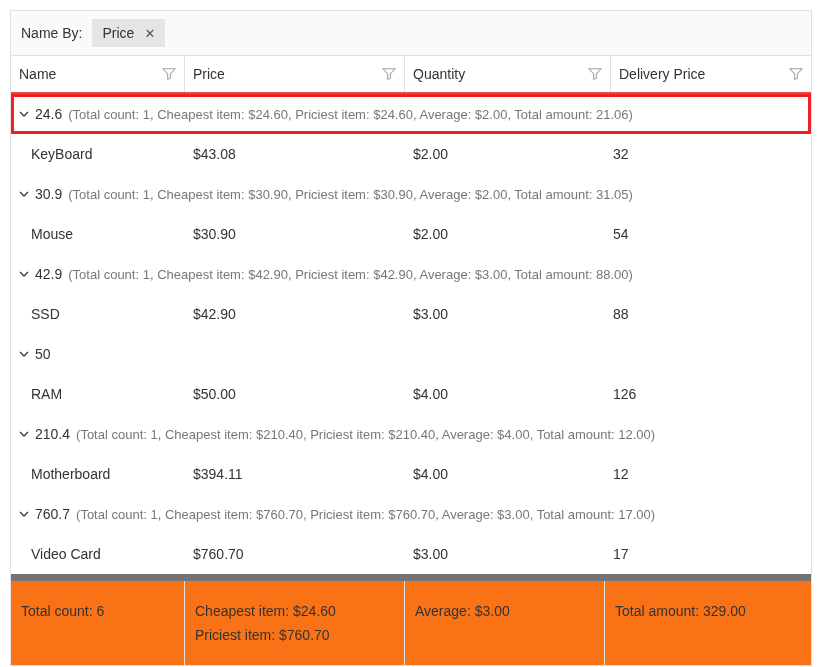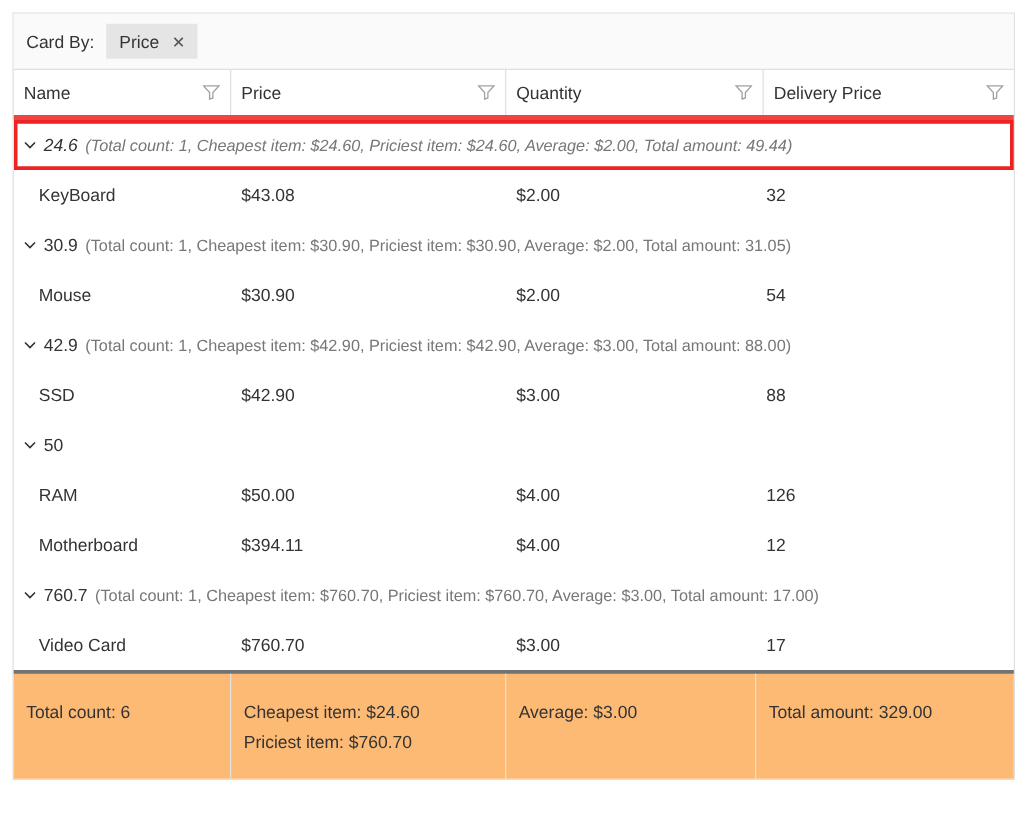--- a/index.html
+++ b/index.html
@@ -2,48 +2,48 @@
 <html><head>
   <meta charset="utf-8">
   <style>
     *{box-sizing:border-box;margin:0;padding:0}
     body{font-family:'Segoe UI',Arial,sans-serif;font-size:14px;color:#333;background:#fff;padding:10px}
     .grid{border:1px solid #e0e0e0;width:802px}
     .groupby-bar{display:flex;align-items:center;padding:8px 10px;border-bottom:1px solid #e0e0e0;background:#fafafa}
     .groupby-label{margin-right:10px;color:#333}
     .chip{background:#e5e5e5;padding:6px 10px;display:flex;align-items:center;gap:10px;font-size:14px}
     .chip-close{cursor:pointer;color:#555;font-size:13px}
-    .header-row{display:flex;border-bottom:4px solid #ef4444}
+    .header-row{display:flex;border-bottom:2px solid #ef4444}
     .header-cell{padding:10px 8px;display:flex;align-items:center;justify-content:space-between;border-right:1px solid #e0e0e0}
     .header-cell:last-child{border-right:none}
     .col-name{width:174px}
     .col-price{width:220px}
     .col-delivery{width:200px}
     .col-qty{flex:1}
     .filter-icon{width:14px;height:14px;opacity:.55}
     .group-header{padding:12px 8px;display:flex;align-items:center;gap:6px;color:#333;font-size:13.5px}
-    .group-header.highlighted{box-shadow:inset 0 0 0 3px #e22;font-style:italic;}
+    .group-header.highlighted{box-shadow:inset 0 0 0 3px #e22;}
     .chev{width:10px;height:10px;display:inline-block}
     .group-value{color:#333;font-size:14px}
     .group-summary{color:#777;font-size:13px}
     .data-row{display:flex;padding:10px 0}
     .data-cell{padding:2px 8px}
     .data-cell.col-name{padding-left:20px}
-    .footer-row{display:flex;background:#fdba74;border-top:3px solid #737373}
+    .footer-row{display:flex;background:#f97316;border-top:7px solid #737373}
     .footer-cell{padding:18px 10px;border-right:1px solid #e0e0e0;font-size:14px;color:#333}
     .footer-cell:last-child{border-right:none}
     .footer-cell .line{padding:4px 0}
   </style>
 </head>
 <body>
 
 <div class="grid">
 
   <div class="groupby-bar">
-    <span class="groupby-label">Card By:</span>
+    <span class="groupby-label">Name By:</span>
     <div class="chip">
       <span>Price</span>
       <span class="chip-close">✕</span>
     </div>
   </div>
 
   <div class="header-row">
     <div class="header-cell col-name">
       <span>Name</span>
       <svg class="filter-icon" viewBox="0 0 16 16">
@@ -69,21 +69,21 @@
         </svg>
     </div>
   </div>
 
   <div id="groups-container">
       <div class="group-header highlighted">
         <svg class="chev" viewBox="0 0 10 10">
           <path d="M1 3l4 4 4-4" fill="none" stroke="#333" stroke-width="1.3"></path>
         </svg>
         <span class="group-value">24.6</span> 
-        <span class="group-summary">(Total count:  1, Cheapest item:  $24.60, Priciest item:  $24.60, Average:  $2.00, Total amount:  49.44)</span>
+        <span class="group-summary">(Total count:  1, Cheapest item:  $24.60, Priciest item:  $24.60, Average:  $2.00, Total amount:  21.06)</span>
       </div>
       <div class="data-row">
         <div class="data-cell col-name">KeyBoard</div>
         <div class="data-cell col-price">$43.08</div>
         <div class="data-cell col-delivery">$2.00</div>
         <div class="data-cell col-qty">32</div>
       </div>
       <div class="group-header">
         <svg class="chev" viewBox="0 0 10 10">
           <path d="M1 3l4 4 4-4" fill="none" stroke="#333" stroke-width="1.3"></path>
@@ -115,20 +115,27 @@
           <path d="M1 3l4 4 4-4" fill="none" stroke="#333" stroke-width="1.3"></path>
         </svg>
         <span class="group-value">50</span> 
       </div>
       <div class="data-row">
         <div class="data-cell col-name">RAM</div>
         <div class="data-cell col-price">$50.00</div>
         <div class="data-cell col-delivery">$4.00</div>
         <div class="data-cell col-qty">126</div>
       </div>
+      <div class="group-header">
+        <svg class="chev" viewBox="0 0 10 10">
+          <path d="M1 3l4 4 4-4" fill="none" stroke="#333" stroke-width="1.3"></path>
+        </svg>
+        <span class="group-value">210.4</span> 
+        <span class="group-summary">(Total count:  1, Cheapest item:  $210.40, Priciest item:  $210.40, Average:  $4.00, Total amount:  12.00)</span>
+      </div>
       <div class="data-row">
         <div class="data-cell col-name">Motherboard</div>
         <div class="data-cell col-price">$394.11</div>
         <div class="data-cell col-delivery">$4.00</div>
         <div class="data-cell col-qty">12</div>
       </div>
       <div class="group-header">
         <svg class="chev" viewBox="0 0 10 10">
           <path d="M1 3l4 4 4-4" fill="none" stroke="#333" stroke-width="1.3"></path>
         </svg>

